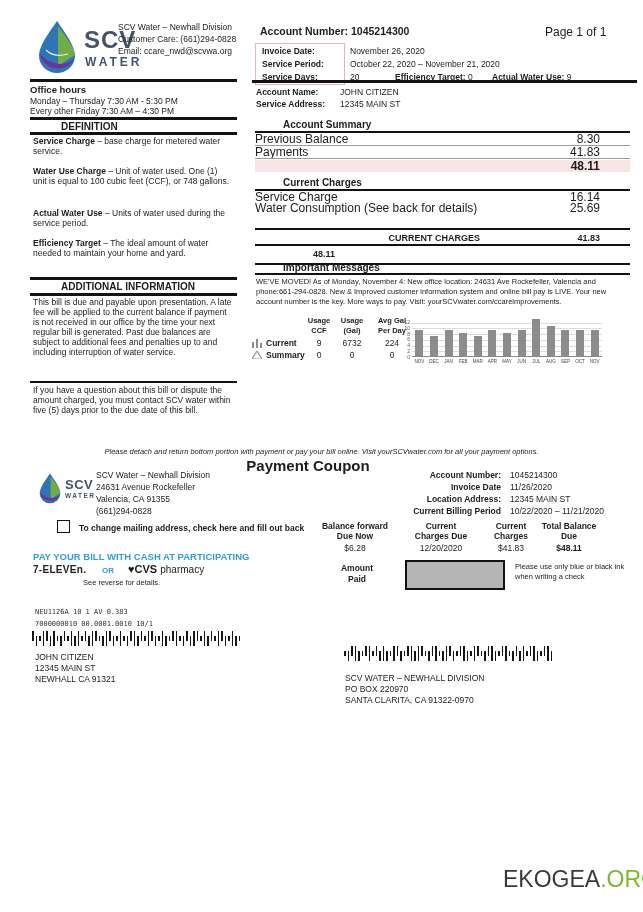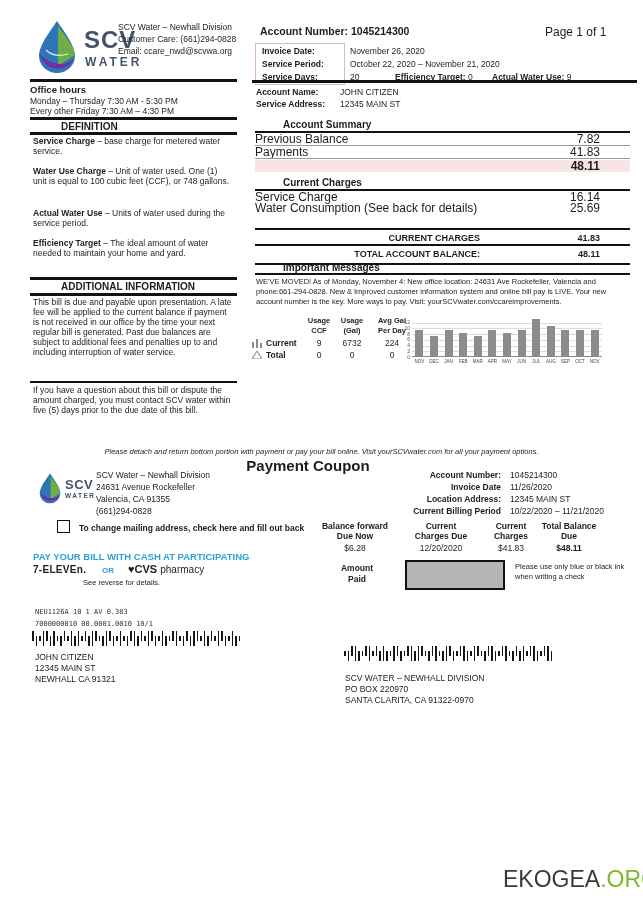--- a/index.html
+++ b/index.html
@@ -109,21 +109,21 @@
     <div class="hr2" style="left:30px;top:381px;width:207px;height:2px"></div>
     <div class="abs t8" style="left:33px;top:385px;width:200px">If you have a question about this bill or dispute the amount charged, you must contact SCV water within five (5) days prior to the due date of this bill.</div>
   </div>
 
   <div>
     <div class="abs title10" style="left:255px;top:119px">Account Summary</div>
     <div class="hr2" style="left:255px;top:131px;width:375px;height:2px"></div>
 
     <div class="sumrow" style="top:134px">
       <span class="lbl">Previous Balance</span>
-      <span class="val">7.82</span>
+      <span class="val">8.30</span>
     </div>
     <div class="hr1" style="left:255px;top:145px;width:375px"></div>
     <div class="sumrow" style="top:147px">
       <span class="lbl">Payments</span>
       <span class="val">41.83</span>
     </div>
     <div class="hr1" style="left:255px;top:158px;width:375px"></div>
     <div class="sumrow b" style="top:160px;height:12px;background:#f7e4e4;align-items:center">
       <span class="lbl"></span>
       <span class="val">48.11</span>
@@ -138,21 +138,20 @@
     <div class="sumrow" style="top:203px">
       <span class="lbl">Water Consumption (See back for details)</span>
       <span class="val">25.69</span>
     </div>
 
     <div class="totrow" style="top:228px;border-top:2px solid #121212;padding-top:2px">
       <span class="lbl">CURRENT CHARGES</span>
       <span class="val">41.83</span>
     </div>
     <div class="totrow" style="top:244px;border-top:2px solid #121212;border-bottom:2.5px solid #121212;padding-top:2px;padding-bottom:2px">
-      <span class="lbl">TOTAL ACCOUNT BALANCE:</span>
       <span class="val">48.11</span>
     </div>
   </div>
 
   <div>
     <div class="abs title10" style="left:255px;top:262px">Important Messages</div>
     <div class="hr2" style="left:255px;top:273px;width:375px;height:2px"></div>
     <div class="abs t75" style="left:256px;top:277px;width:376px">WE'VE MOVED! As of Monday, November 4: New office location: 24631 Ave Rockefeller, Valencia and phone:661-294-0828. New &amp; Improved customer information system and online bill pay is LIVE. Your new account number is the key. More ways to pay. Visit: yourSCVwater.com/ccareimprovements.</div>
   </div>
 
@@ -170,21 +169,21 @@
         <rect x="8" y="4" width="2" height="5" fill="#8c8c8c"></rect>
     </svg>
     <div class="abs t8 b" style="left:266px;top:338px">Current</div>
     <div class="abs t8" style="left:300px;top:338px;width:38px;text-align:center">9</div>
     <div class="abs t8" style="left:333px;top:338px;width:38px;text-align:center">6732</div>
     <div class="abs t8" style="left:370px;top:338px;width:44px;text-align:center">224</div>
 
     <svg class="abs" style="left:252px;top:351px" width="10" height="8" viewBox="0 0 10 8">
       <path d="M5 0 L10 8 L0 8 Z" fill="none" stroke="#9a9a9a" stroke-width="1.2"></path>
     </svg>
-    <div class="abs t8 b" style="left:266px;top:350px">Total</div>
+    <div class="abs t8 b" style="left:266px;top:350px">Summary</div>
     <div class="abs t8" style="left:300px;top:350px;width:38px;text-align:center">0</div>
     <div class="abs t8" style="left:333px;top:350px;width:38px;text-align:center">0</div>
     <div class="abs t8" style="left:370px;top:350px;width:44px;text-align:center">0</div>
 
     <div class="plot">
         <div class="ytick" style="top: 37.5px;">0</div>
         <div class="grid" style="top: 34.2857px;"></div>
         <div class="ytick" style="top: 31.7857px;">2</div>
         <div class="grid" style="top: 28.5714px;"></div>
         <div class="ytick" style="top: 26.0714px;">4</div>

